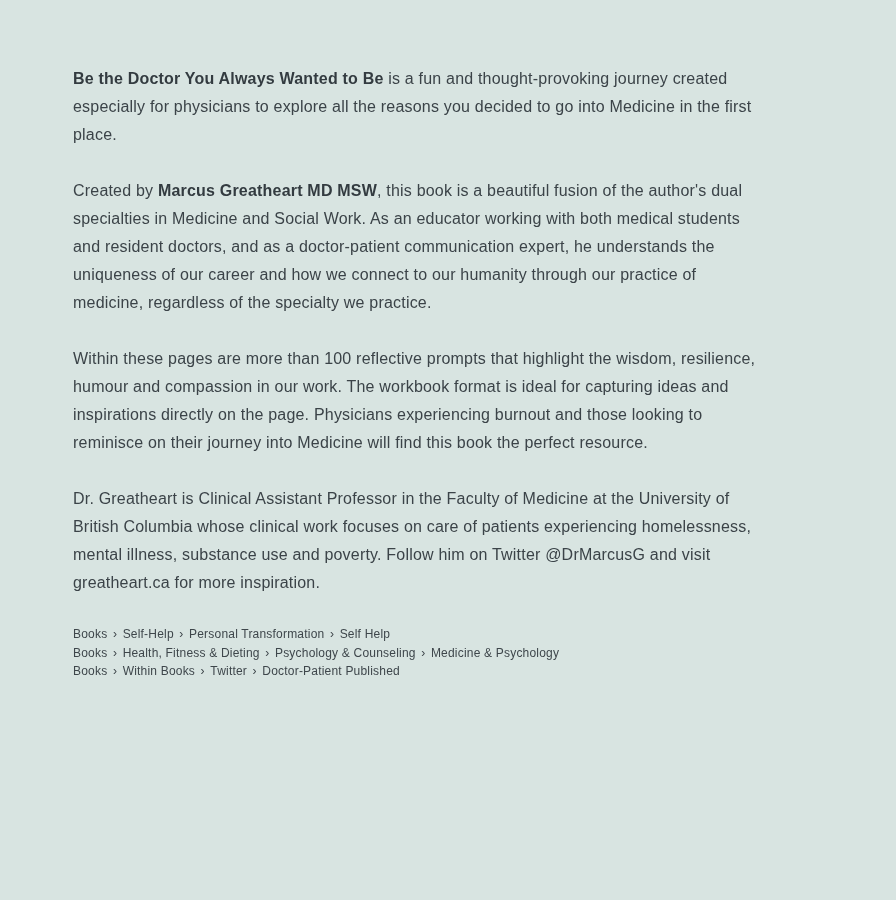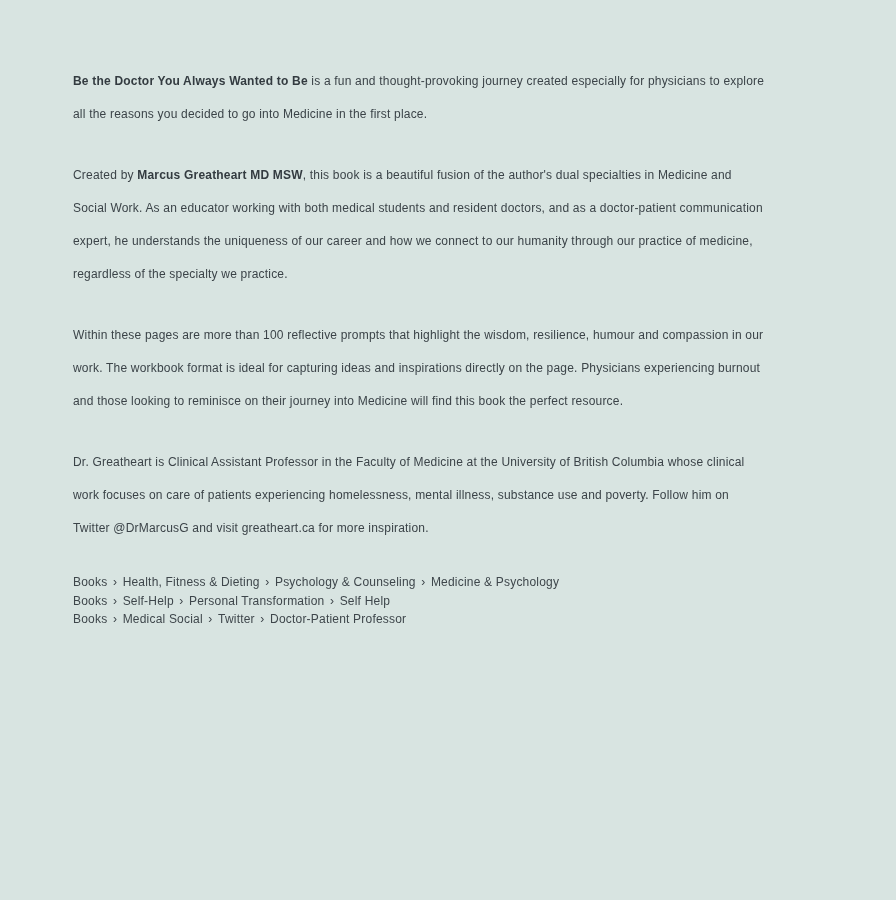--- a/index.html
+++ b/index.html
@@ -20,22 +20,22 @@
     width: 896px;
     height: 900px;
     padding: 65px 0 0 73px;
   }
 
   .description {
     width: 693px;
   }
 
   .description p {
-    font-size: 12px;
-    line-height: 33px;
+    font-size: 16px;
+    line-height: 28px;
     letter-spacing: 0.2px;
     margin: 0 0 28px 0;
     font-weight: 400;
   }
 
   .description p strong {
     font-weight: 700;
     color: #333b40;
   }
 
@@ -73,18 +73,18 @@
 
     <p><span>Created by </span><strong>Marcus Greatheart MD MSW</strong><span>, this book is a beautiful fusion of the author's dual specialties in Medicine and Social Work. As an educator working with both medical students and resident doctors, and as a doctor-patient communication expert, he understands the uniqueness of our career and how we connect to our humanity through our practice of medicine, regardless of the specialty we practice.</span></p>
 
     <p><span>Within these pages are more than 100 reflective prompts that highlight the wisdom, resilience, humour and compassion in our work. The workbook format is ideal for capturing ideas and inspirations directly on the page. Physicians experiencing burnout and those looking to reminisce on their journey into Medicine will find this book the perfect resource.</span></p>
 
     <p><span>Dr. Greatheart is Clinical Assistant Professor in the Faculty of Medicine at the University of British Columbia whose clinical work focuses on care of patients experiencing homelessness, mental illness, substance use and poverty. Follow him on Twitter @DrMarcusG and visit greatheart.ca for more inspiration.</span></p>
 
   </div>
 
   <div class="breadcrumbs" id="breadcrumbs">
+      <div class="breadcrumb-line"><span class="crumb">Books</span><span class="sep"> › </span><span class="crumb">Self-Help</span><span class="sep"> › </span><span class="crumb">Personal Transformation</span><span class="sep"> › </span><span class="crumb">Self Help</span></div>
       <div class="breadcrumb-line"><span class="crumb">Books</span><span class="sep"> › </span><span class="crumb">Health, Fitness &amp; Dieting</span><span class="sep"> › </span><span class="crumb">Psychology &amp; Counseling</span><span class="sep"> › </span><span class="crumb">Medicine &amp; Psychology</span></div>
-      <div class="breadcrumb-line"><span class="crumb">Books</span><span class="sep"> › </span><span class="crumb">Self-Help</span><span class="sep"> › </span><span class="crumb">Personal Transformation</span><span class="sep"> › </span><span class="crumb">Self Help</span></div>
-      <div class="breadcrumb-line"><span class="crumb">Books</span><span class="sep"> › </span><span class="crumb">Medical Social</span><span class="sep"> › </span><span class="crumb">Twitter</span><span class="sep"> › </span><span class="crumb">Doctor-Patient Professor</span></div>
+      <div class="breadcrumb-line"><span class="crumb">Books</span><span class="sep"> › </span><span class="crumb">Within Books</span><span class="sep"> › </span><span class="crumb">Twitter</span><span class="sep"> › </span><span class="crumb">Doctor-Patient Published</span></div>
     </div>
 
 </div>
 
 </body></html>

